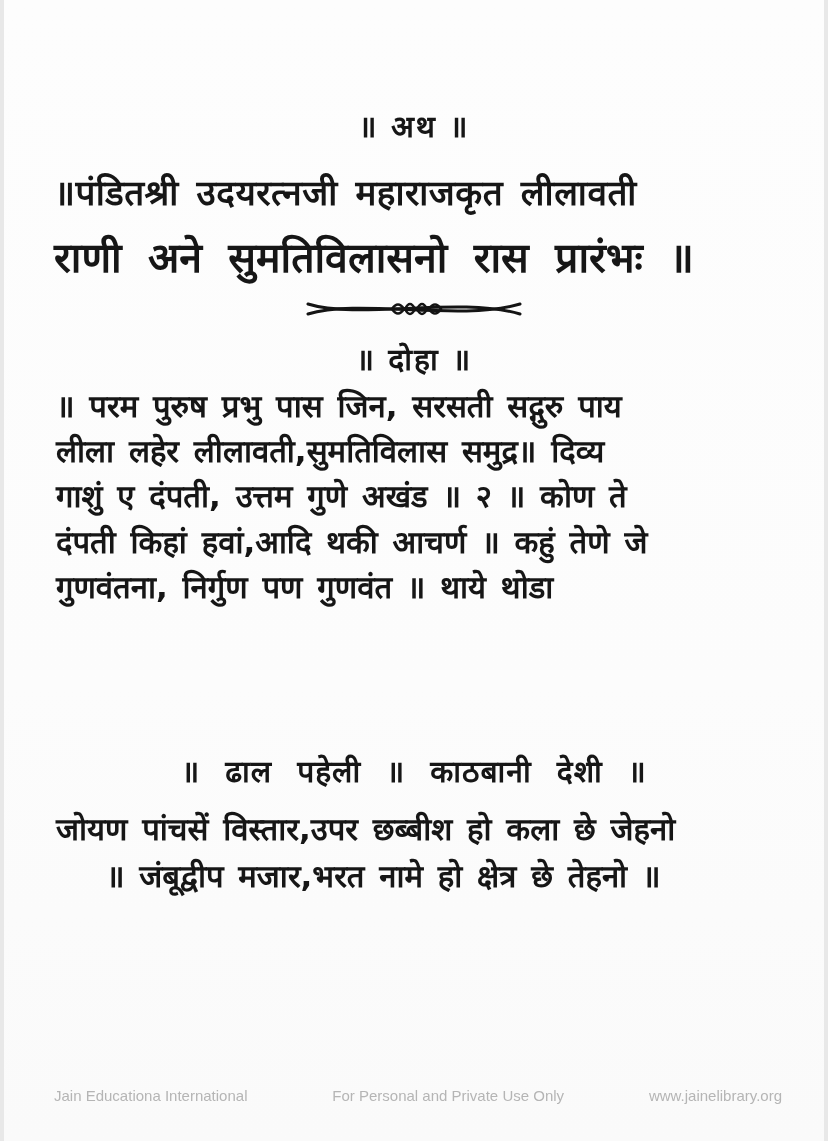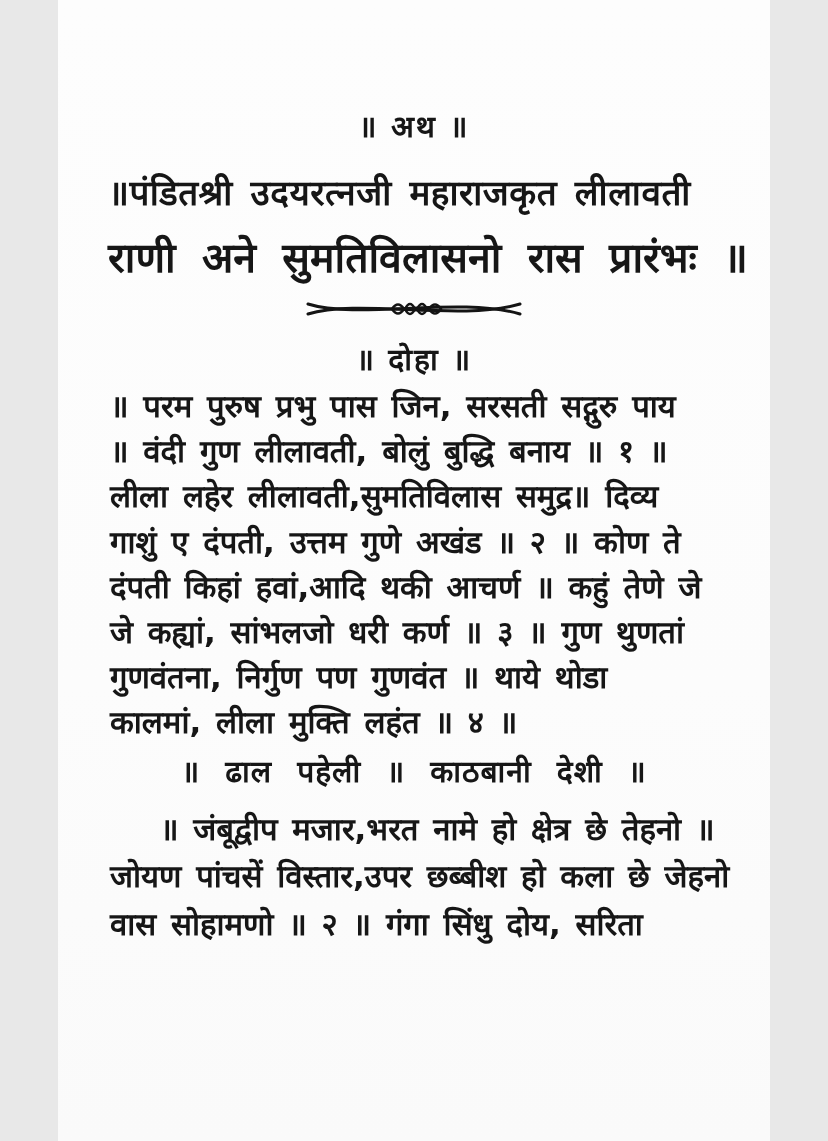--- a/index.html
+++ b/index.html
@@ -2,21 +2,21 @@
 <html><head>
 <meta charset="utf-8">
 <style>
   html, body {
     margin: 0;
     padding: 0;
     background: #e8e8e8;
   }
   .page {
     position: relative;
-    width: 712px;
+    width: 820px;
     height: 1141px;
     margin: 0 auto;
     background: linear-gradient(180deg, #fdfdfd 0%, #fcfcfc 60%, #fafafa 100%);
     overflow: hidden;
     font-family: "DejaVu Sans", sans-serif;
     color: #161616;
   }
   .dev {
     font-weight: bold;
     color: #161616;
@@ -127,31 +127,32 @@
         <path d="M113,16 q5,-10 10,0 q-5,10 -10,0" stroke-width="2.5"></path>
         <path d="M125,16 q6,-9 12,0 q-6,9 -12,0" stroke-width="2.5"></path>
       </g>
     </svg>
   </div>
 
   <div class="doha-heading dev">॥ दोहा ॥</div>
 
   <div class="doha-block">
     <div class="verse-line dev">॥ परम पुरुष प्रभु पास जिन, सरसती सद्गुरु पाय</div>
-    <div class="verse-line dev">॥ वंदी गुण लीलावती, बोलुं बुद्धि बनाय ॥ १ ॥</div>
     <div class="verse-line dev">लीला लहेर लीलावती,सुमतिविलास समुद्र॥ दिव्य</div>
     <div class="verse-line dev">गाशुं ए दंपती, उत्तम गुणे अखंड ॥ २ ॥ कोण ते</div>
     <div class="verse-line dev">दंपती किहां हवां,आदि थकी आचर्ण ॥ कहुं तेणे जे</div>
-    <div class="verse-line dev">जे कह्यां, सांभलजो धरी कर्ण ॥ ३ ॥ गुण थुणतां</div>
     <div class="verse-line dev">गुणवंतना, निर्गुण पण गुणवंत ॥ थाये थोडा</div>
-    <div class="verse-line dev">कालमां, लीला मुक्ति लहंत ॥ ४ ॥</div>
   </div>
 
   <div class="dhal-heading dev">॥ ढाल पहेली ॥ काठबानी देशी ॥</div>
 
   <div class="dhal-block">
+    <div class="verse-line dev">जोयण पांचसें विस्तार,उपर छब्बीश हो कला छे जेहनो</div>
     <div class="verse-line dev indent-first">॥ जंबूद्वीप मजार,भरत नामे हो क्षेत्र छे तेहनो ॥</div>
-    <div class="verse-line dev">जोयण पांचसें विस्तार,उपर छब्बीश हो कला छे जेहनो</div>
-    <div class="verse-line dev">वास सोहामणो ॥ २ ॥ गंगा सिंधु दोय, सरिता</div>
   </div>
 
+  <div class="footer">
+    <span>Jain Educationa International</span>
+    <span>For Personal and Private Use Only</span>
+    <span>www.jainelibrary.org</span>
+  </div>
 
 </div>
 
 </body></html>

